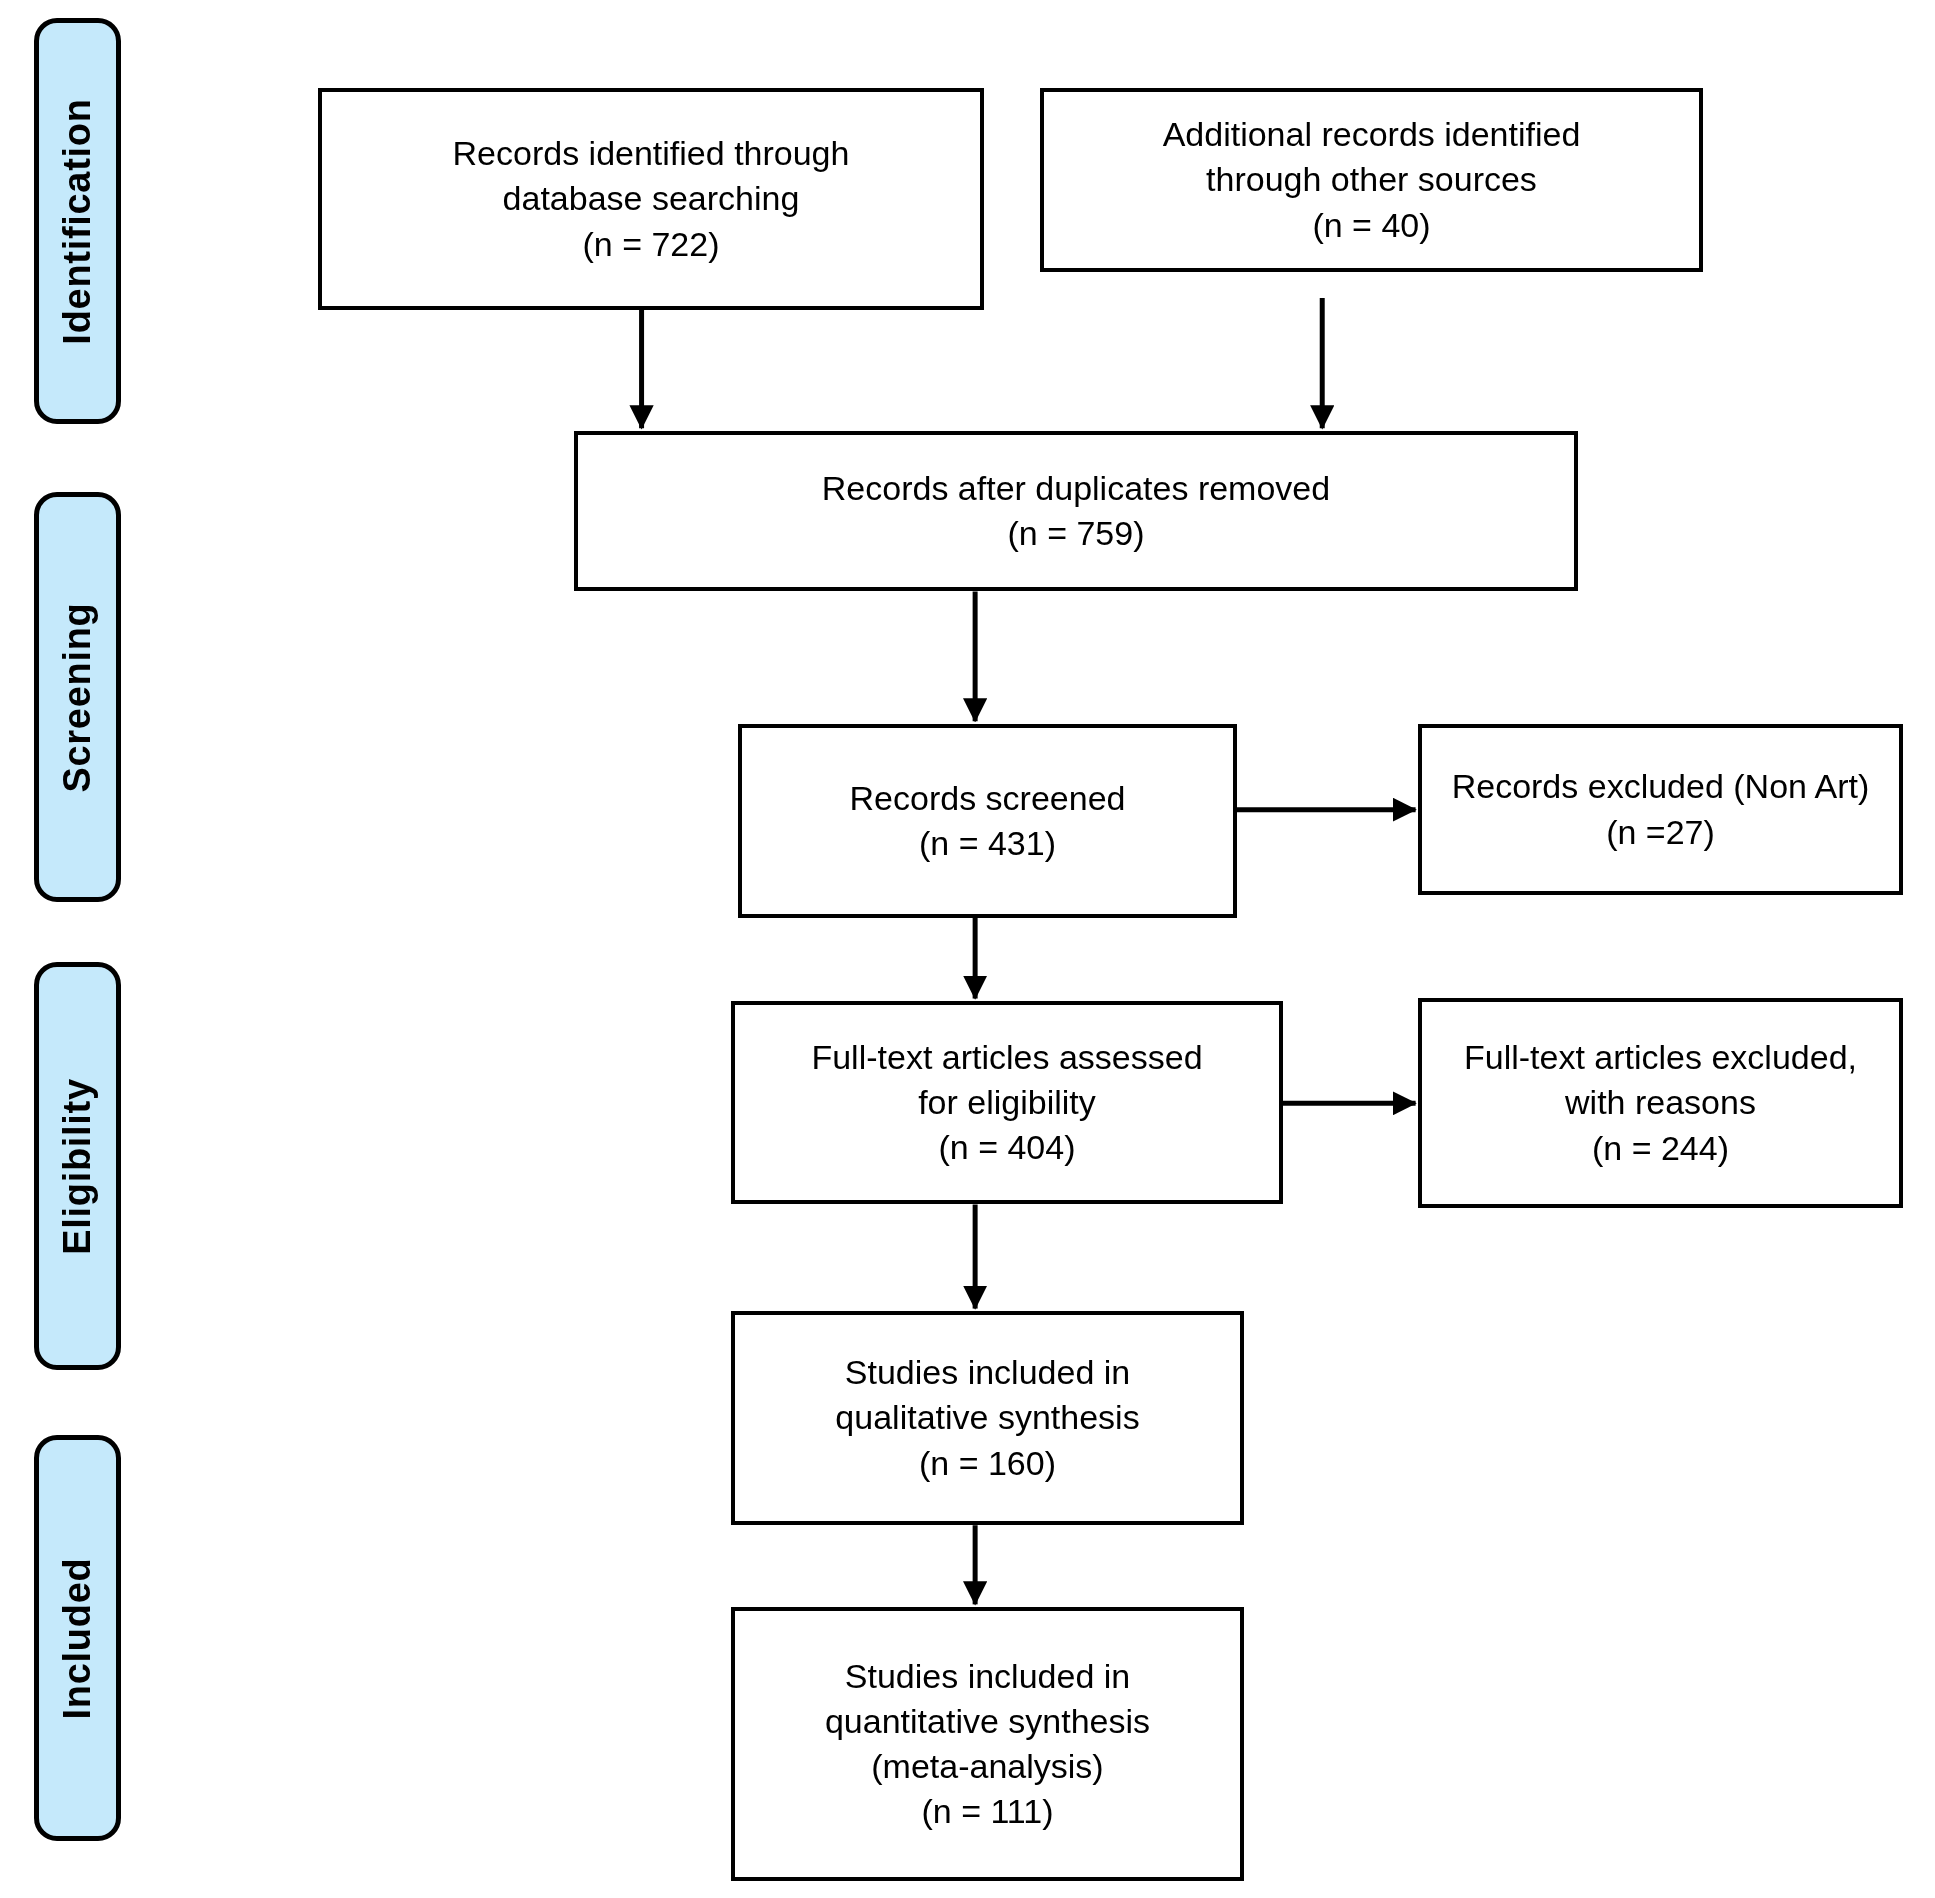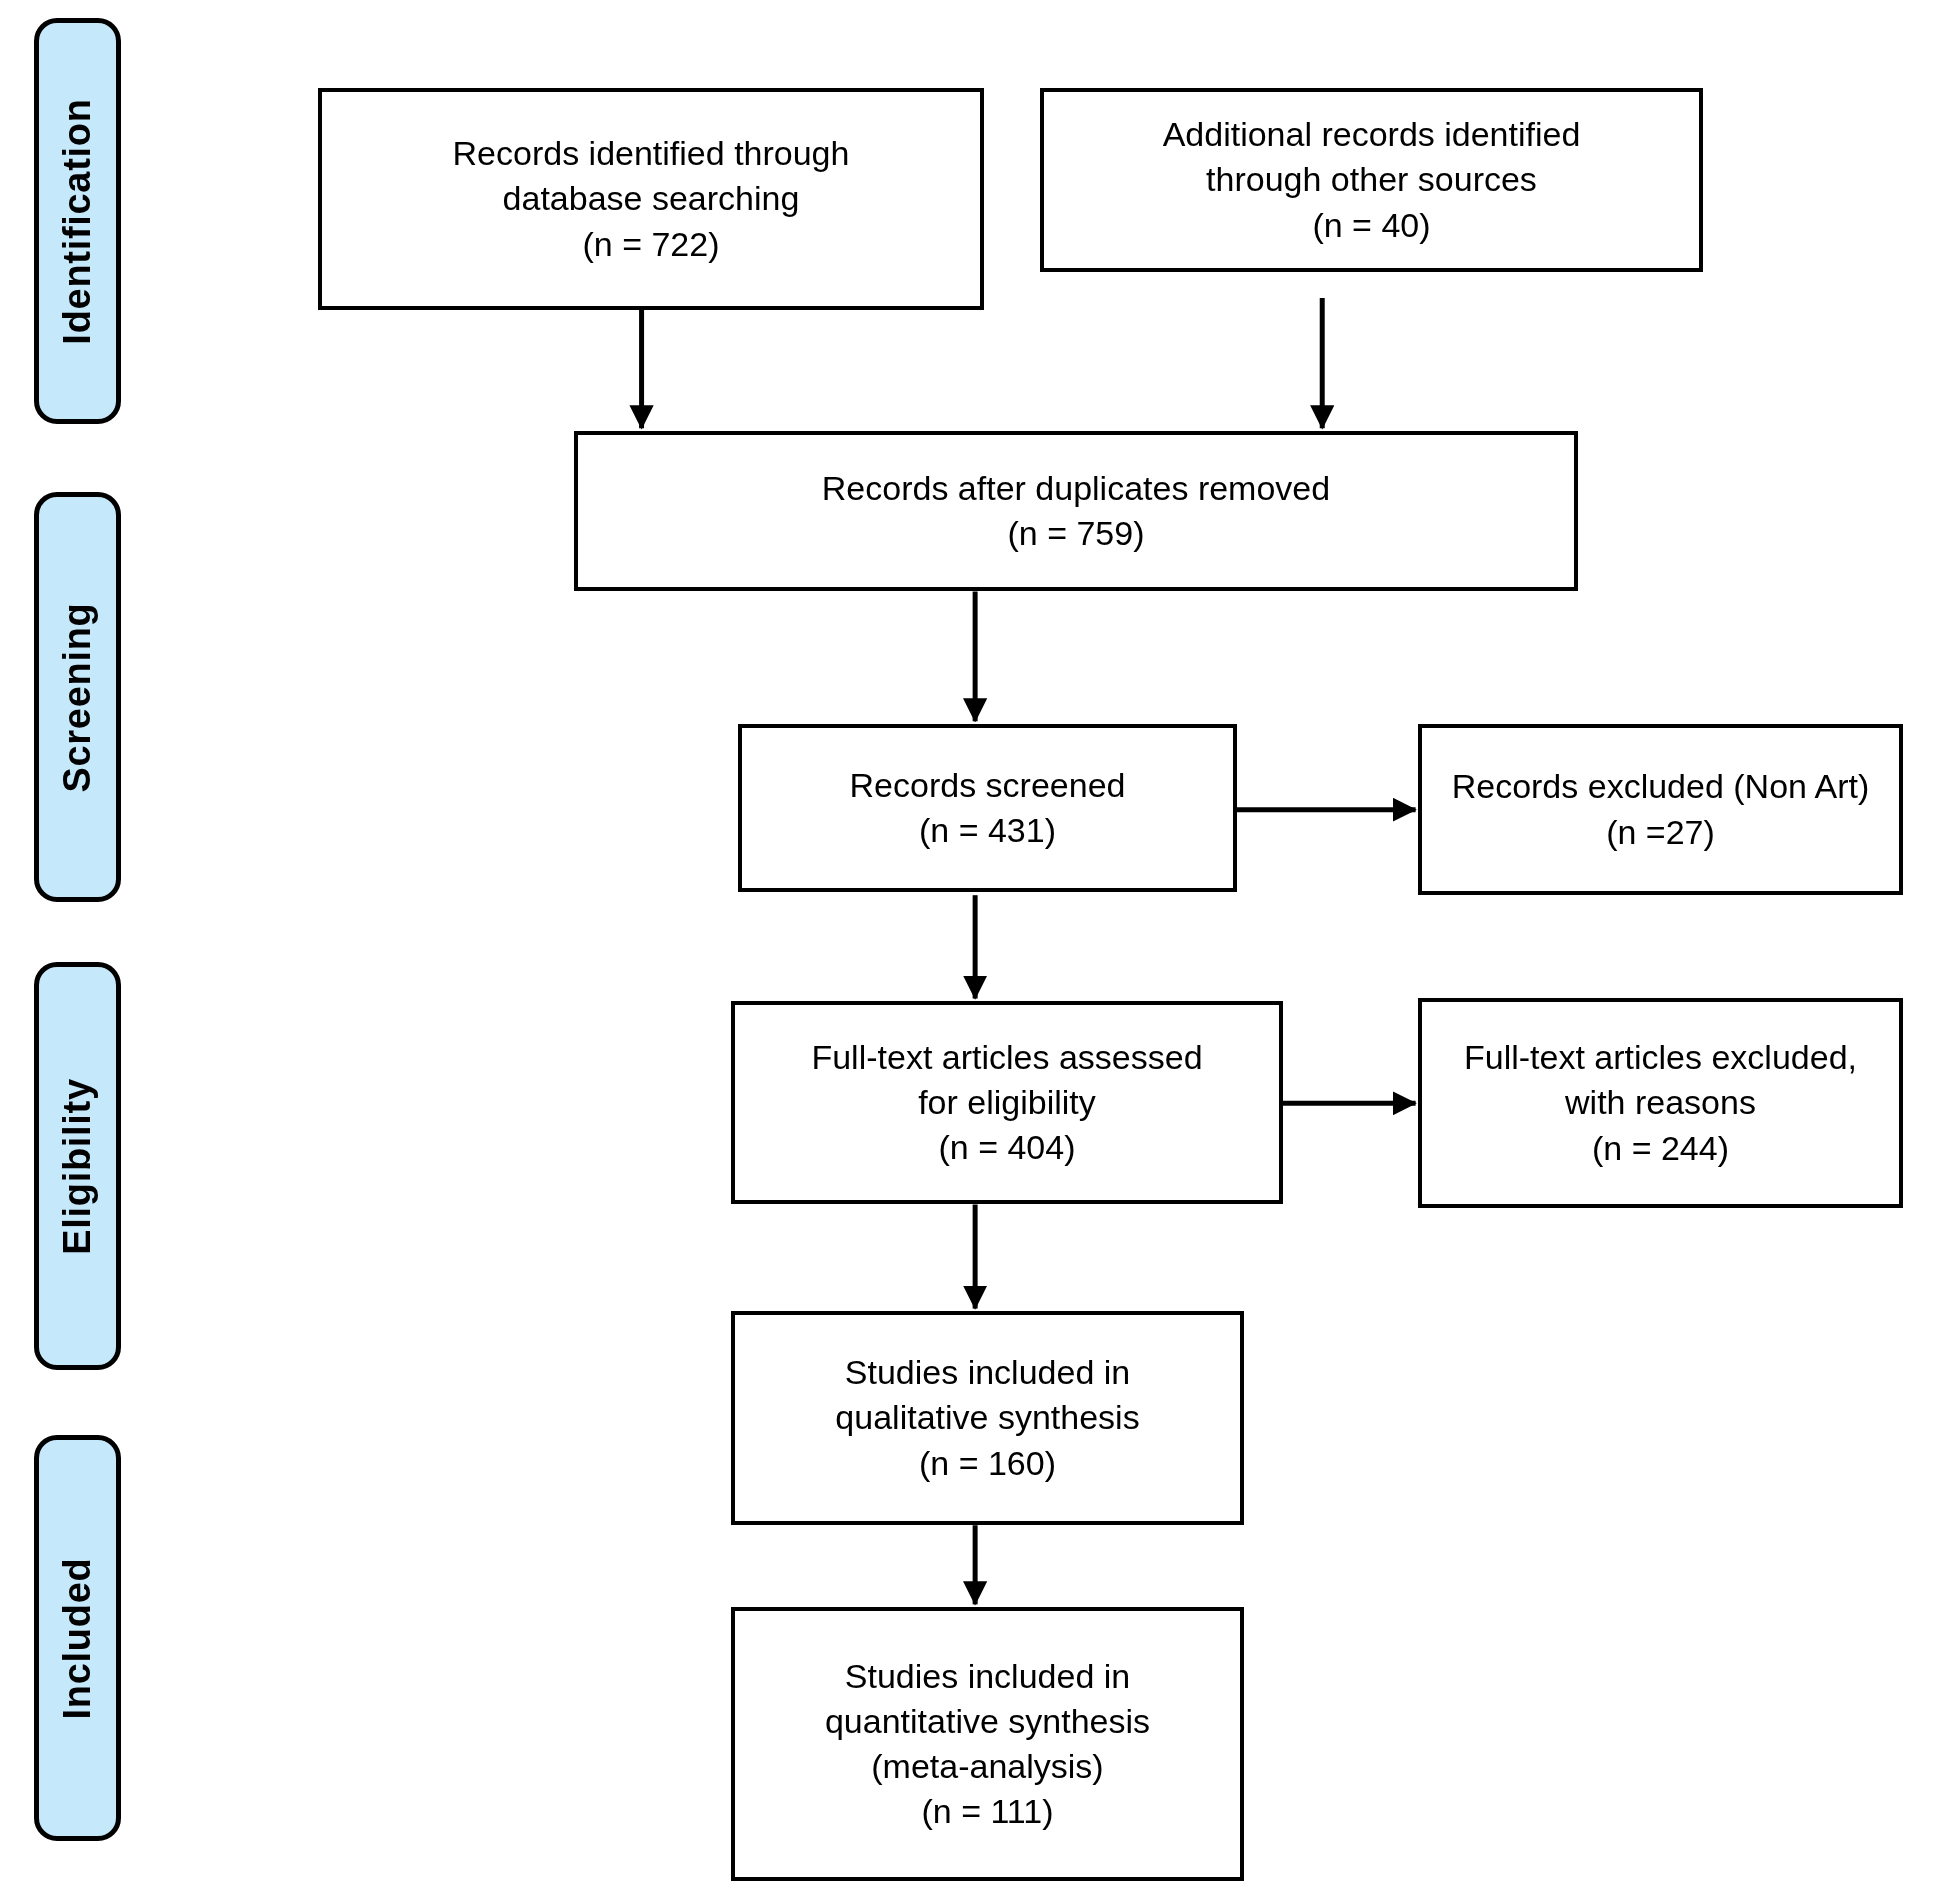--- a/index.html
+++ b/index.html
@@ -103,21 +103,21 @@
     <span class="box-text">Additional records identified
 through other sources
 (n = 40)</span>
   </div>
 
   <div class="flow-box" style="left:574px; top:431px; width:1004px; height:160px;">
     <span class="box-text">Records after duplicates removed
 (n = 759)</span>
   </div>
 
-  <div class="flow-box" style="left:738px; top:724px; width:499px; height:168px;">
+  <div class="flow-box" style="left:738px; top:724px; width:499px; height:194px;">
     <span class="box-text">Records screened
 (n = 431)</span>
   </div>
 
   <div class="flow-box" style="left:1418px; top:724px; width:485px; height:171px;">
     <span class="box-text">Records excluded (Non Art)
 (n =27)</span>
   </div>
 
   <div class="flow-box" style="left:731px; top:1001px; width:552px; height:203px;">

